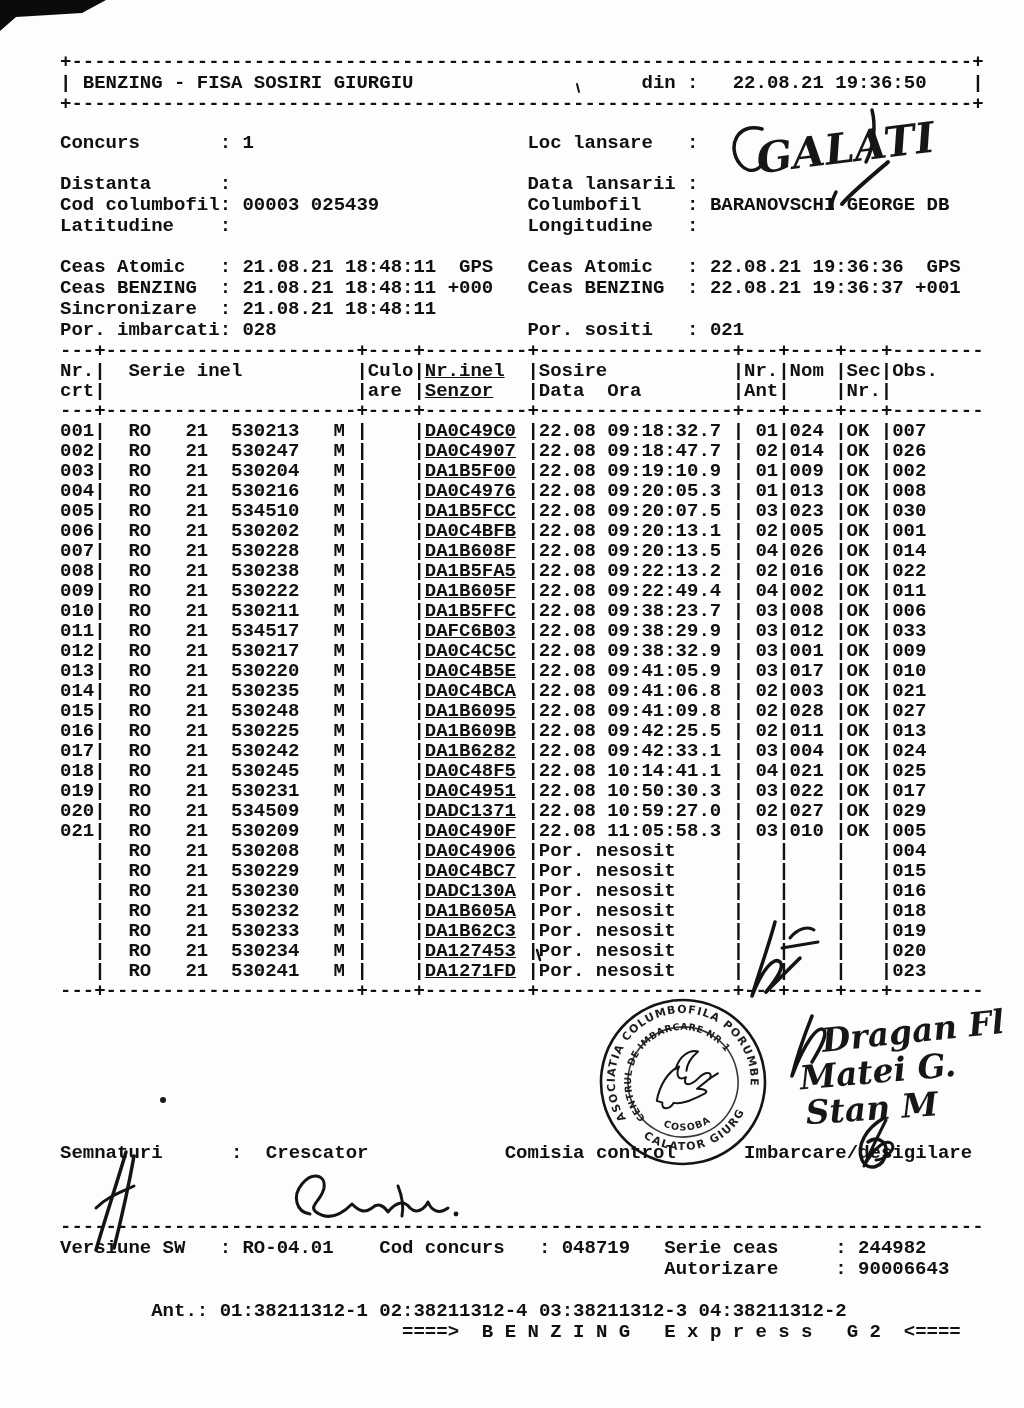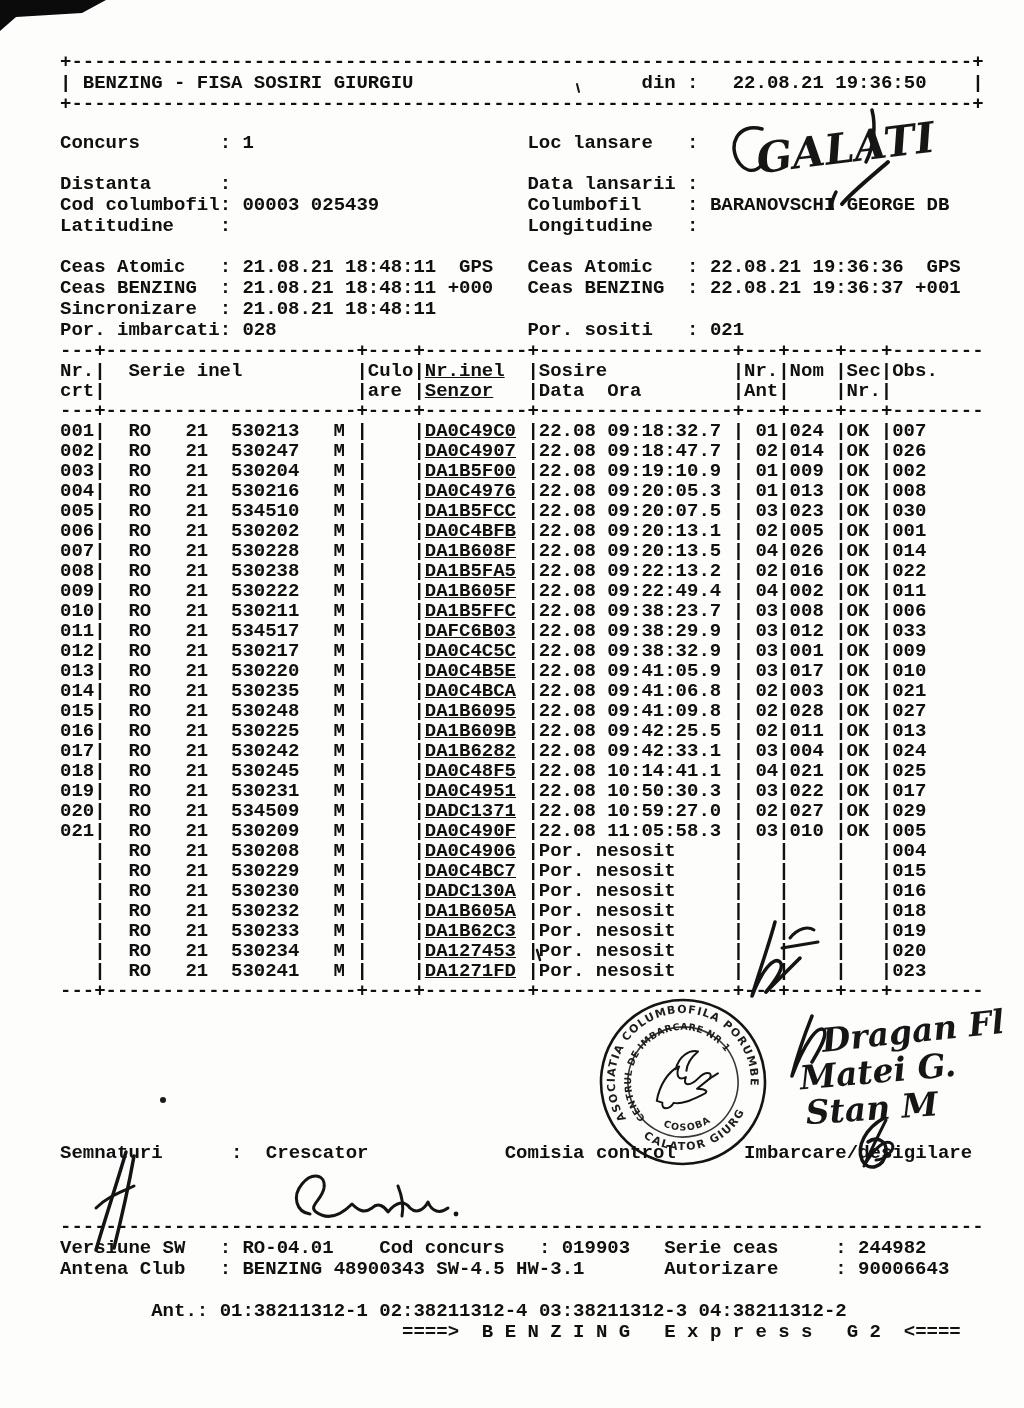--- a/index.html
+++ b/index.html
@@ -126,25 +126,24 @@
       <span class="sg sg-crescator">Crescator</span>
       <span class="sg sg-comisia">Comisia control</span>
       <span class="sg sg-imbarcare">Imbarcare/desigilare</span>
     </div>
 
     <div id="prefooter-line" class="jsline">---------------------------------------------------------------------------------</div>
 
     <div id="footer">
       <div class="frow">
         <span class="fg fg1"><span class="flab14">Versiune SW</span><span>:</span><span class="fval">RO-04.01</span></span>
-        <span class="fg fg2"><span class="flab14">Cod concurs</span><span>:</span><span class="fval">019903</span></span>
+        <span class="fg fg2"><span class="flab14">Cod concurs</span><span>:</span><span class="fval">048719</span></span>
         <span class="fg fg3"><span class="flab15">Serie ceas</span><span>:</span><span class="fval">244982</span></span>
       </div>
       <div class="frow">
-        <span class="fg fg1"><span class="flab14">Antena Club</span><span>:</span><span class="fval">BENZING 48900343 SW-4.5 HW-3.1</span></span>
         <span class="fg fg3"><span class="flab15">Autorizare</span><span>:</span><span class="fval">90006643</span></span>
       </div>
       <div class="frow">
         <span>Ant.:</span><span class="fval" id="ant-values">01:38211312-1 02:38211312-4 03:38211312-3 04:38211312-2</span>
       </div>
       <div class="frow">
         <span class="brand">====&gt;  B E N Z I N G   E x p r e s s   G 2  &lt;====</span>
       </div>
     </div>
   </div>

